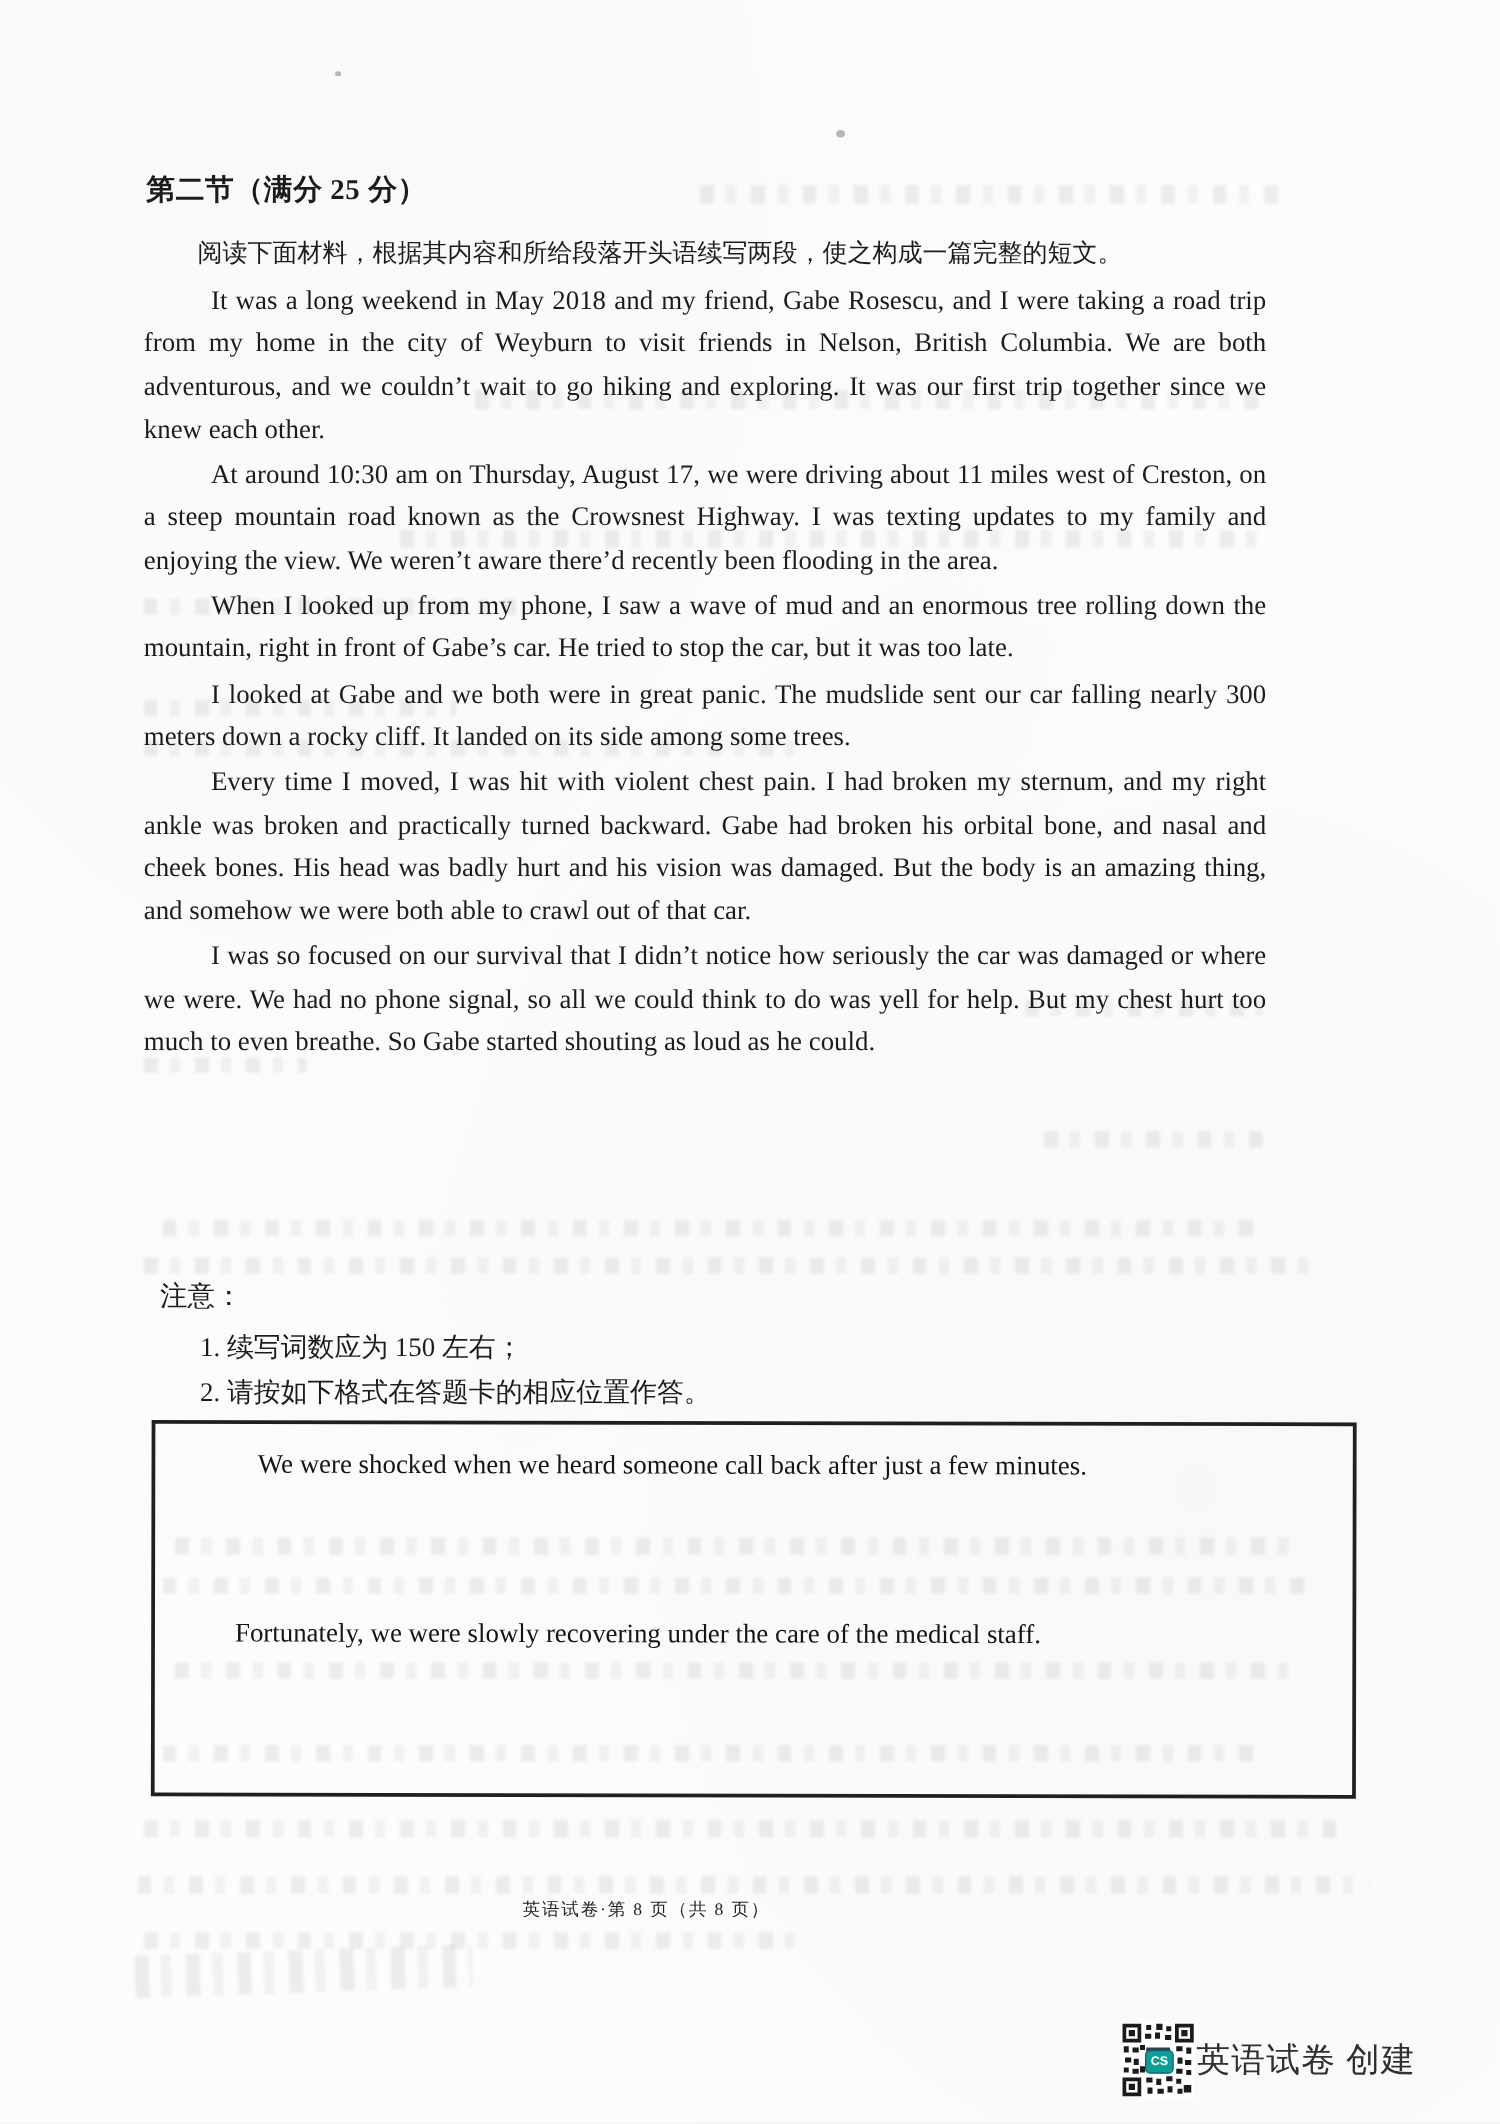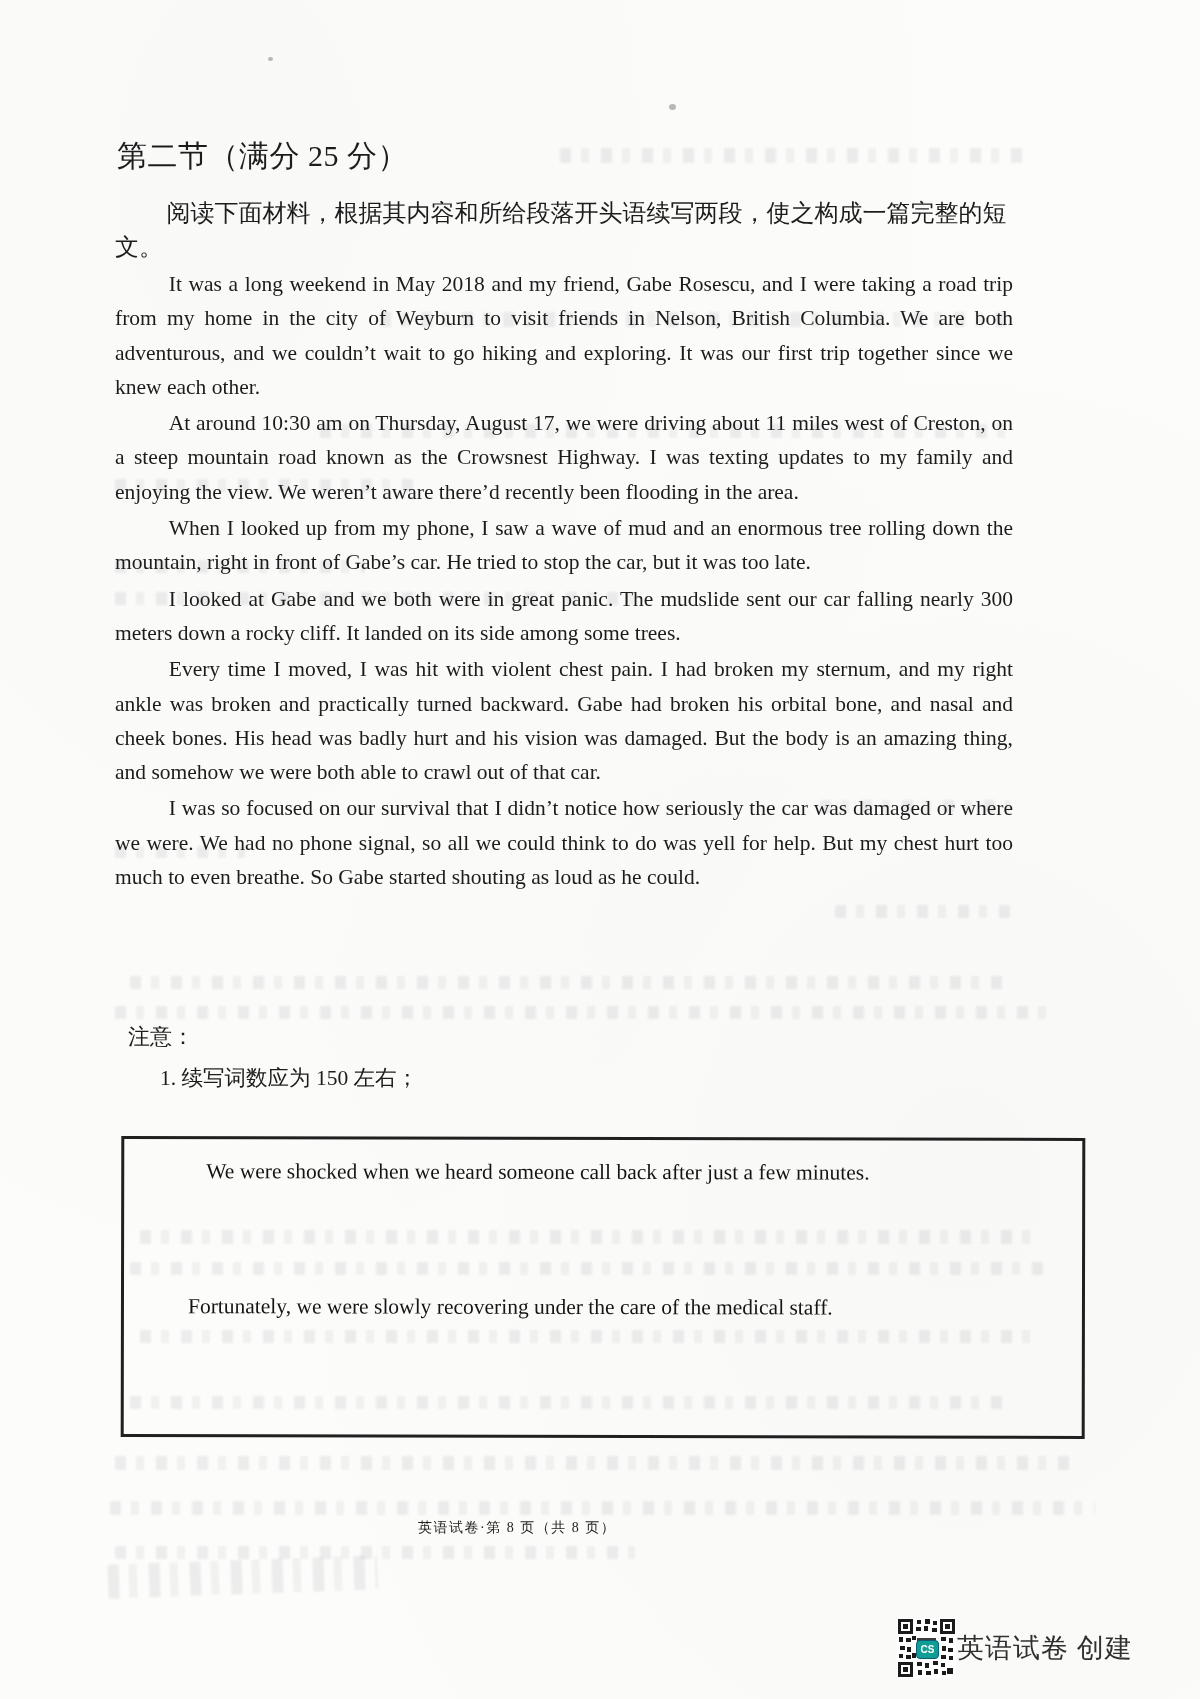--- a/index.html
+++ b/index.html
@@ -6,22 +6,22 @@
   .sheet {
     position:relative; width:1200px; height:1699px; margin:0 auto;
     background:
       radial-gradient(ellipse at 20% 10%, rgba(0,0,0,0.012), transparent 60%),
       radial-gradient(ellipse at 80% 70%, rgba(0,0,0,0.015), transparent 55%),
       #fcfcfb;
     font-family:"Liberation Serif","DejaVu Serif",serif;
     color:#1c1c1c; overflow:hidden;
   }
   .content { position:absolute; left:115px; top:136px; width:898px; }
-  .section-title { font-size:30px; font-weight:400; margin:0 0 19px 2px; letter-spacing:0.5px; }
-  .instruction { font-size:24px; line-height:34px; margin:0 0 3px; text-indent:2.15em; }
+  .section-title { font-size:23px; font-weight:700; margin:0 0 19px 2px; letter-spacing:0.5px; }
+  .instruction { font-size:20px; line-height:34px; margin:0 0 3px; text-indent:2.15em; }
   .body-para { font-size:21.5px; line-height:34.3px; text-align:justify; text-indent:2.5em; margin:0 0 2px; }
   .notice-label { position:absolute; left:128px; top:1022px; font-size:22px; }
   .notice-item-1 { position:absolute; left:160px; top:1063px; font-size:21.5px; }
   .notice-item-2 { position:absolute; left:160px; top:1099px; font-size:21.5px; }
   .answer-box {
     position:absolute; left:121px; top:1137px; width:958px; height:295px;
     border:3px solid #202020; transform:rotate(0.12deg);
   }
   .box-line-1 { position:absolute; left:82px; top:20px; font-size:21.5px; color:#141414; }
   .box-line-2 { position:absolute; left:64px; top:155px; font-size:21.5px; color:#141414; }
@@ -77,20 +77,21 @@
       <p class="body-para">At around 10:30 am on Thursday, August 17, we were driving about 11 miles west of Creston, on a steep mountain road known as the Crowsnest Highway. I was texting updates to my family and enjoying the view. We weren’t aware there’d recently been flooding in the area.</p>
       <p class="body-para">When I looked up from my phone, I saw a wave of mud and an enormous tree rolling down the mountain, right in front of Gabe’s car. He tried to stop the car, but it was too late.</p>
       <p class="body-para">I looked at Gabe and we both were in great panic. The mudslide sent our car falling nearly 300 meters down a rocky cliff. It landed on its side among some trees.</p>
       <p class="body-para">Every time I moved, I was hit with violent chest pain. I had broken my sternum, and my right ankle was broken and practically turned backward. Gabe had broken his orbital bone, and nasal and cheek bones. His head was badly hurt and his vision was damaged. But the body is an amazing thing, and somehow we were both able to crawl out of that car.</p>
       <p class="body-para">I was so focused on our survival that I didn’t notice how seriously the car was damaged or where we were. We had no phone signal, so all we could think to do was yell for help. But my chest hurt too much to even breathe. So Gabe started shouting as loud as he could.</p>
     </div>
   </div>
 
   <div class="notice-label">注意：</div>
   <div class="notice-item-1">1. 续写词数应为 150 左右；</div>
+  <div class="notice-item-2">2. 请按如下格式在答题卡的相应位置作答。</div>
 
   <div class="answer-box">
     <div class="box-line-1">We were shocked when we heard someone call back after just a few minutes.</div>
     <div class="box-line-2">Fortunately, we were slowly recovering under the care of the medical staff.</div>
   </div>
 
   <div class="page-footer">英语试卷·第 8 页（共 8 页）</div>
 
   <div class="scan-credit">
     <div class="qr-wrap">

